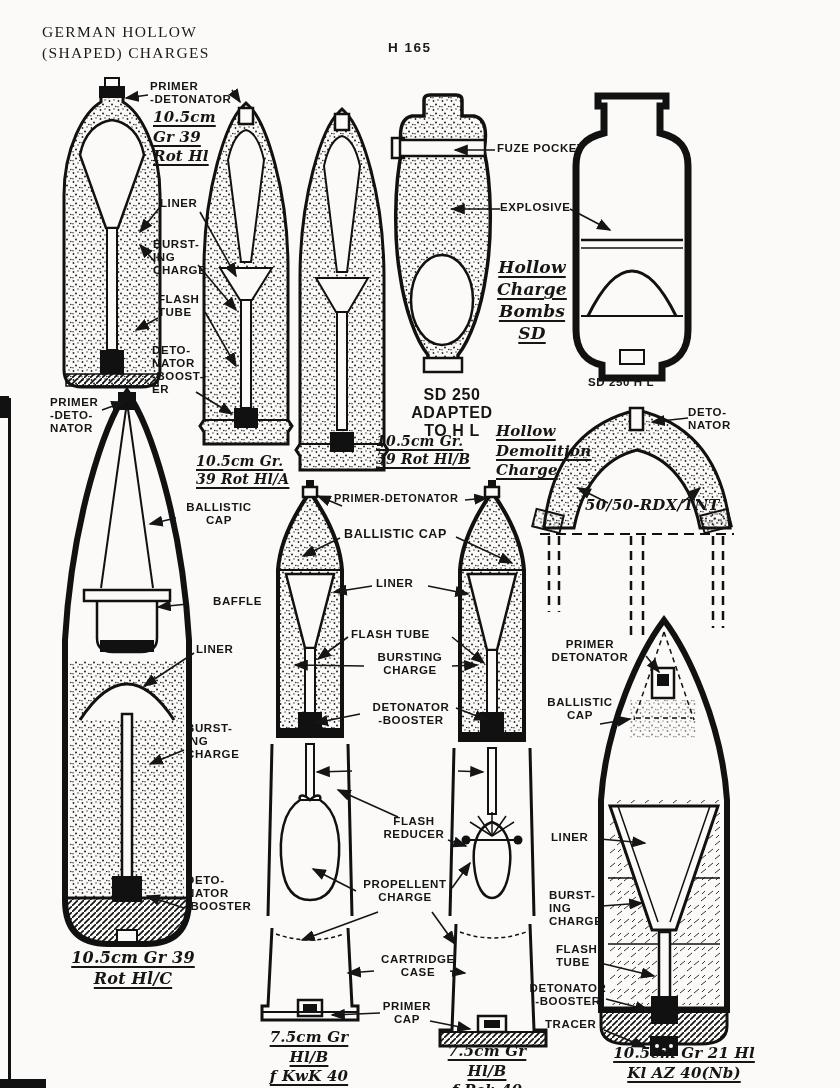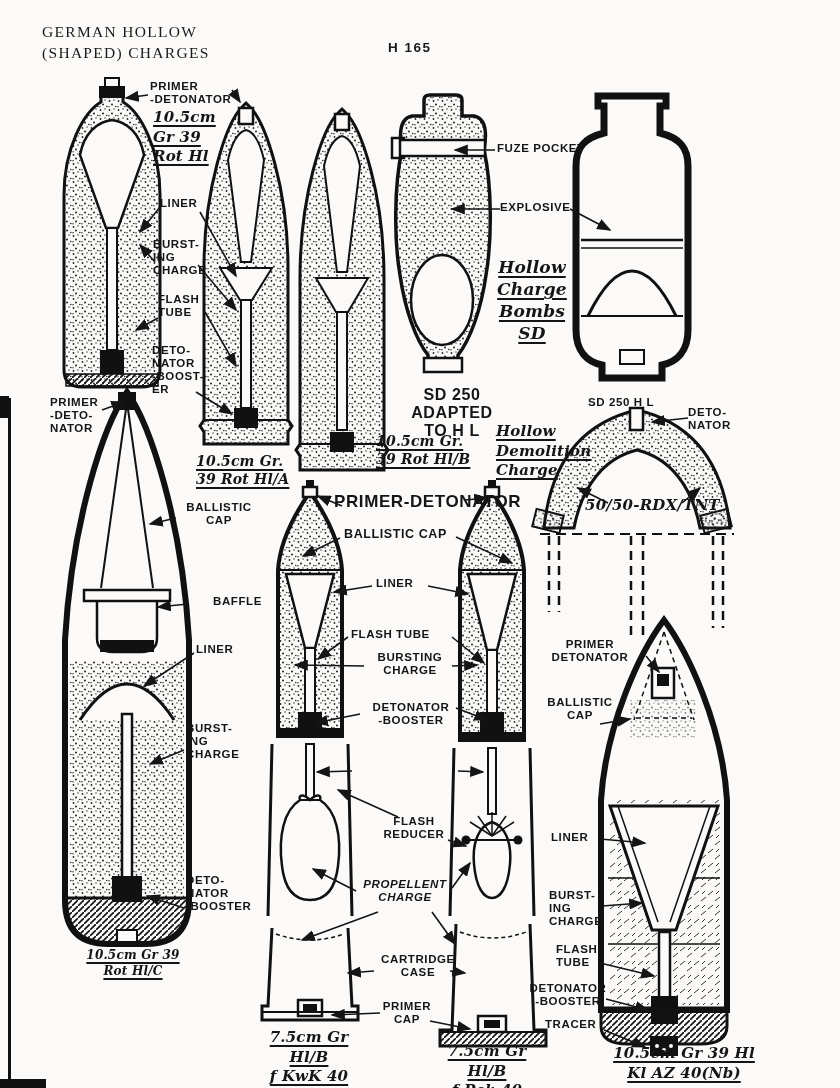--- a/index.html
+++ b/index.html
@@ -297,50 +297,50 @@
     <div class="lbl hand u" style="left: 376px; top: 432px; font-size: 14px;">10.5cm Gr.
 39 Rot Hl/B</div>
     <div class="lbl" style="left: 497px; top: 142px;">FUZE POCKET</div>
     <div class="lbl" style="left: 500px; top: 201px;">EXPLOSIVE</div>
     <div class="lbl hand u c" style="left: 496px; top: 256px; width: 72px; font-size: 17px;">Hollow
 Charge
 Bombs
 SD</div>
     <div class="lbl c" style="left: 398px; top: 386px; width: 108px; font-size: 16px;">SD 250
 ADAPTED TO H L</div>
-    <div class="lbl" style="left: 588px; top: 396px;">SD 250 H L</div>
+    <div class="lbl" style="left: 588px; top: 376px;">SD 250 H L</div>
     <div class="lbl hand u" style="left: 496px; top: 422px; font-size: 15px;">Hollow
 Demolition
 Charge</div>
     <div class="lbl" style="left: 688px; top: 406px;">DETO-
 NATOR</div>
     <div class="lbl hand" style="left: 585px; top: 496px; font-size: 15px;">50/50-RDX/TNT</div>
     <div class="lbl c" style="left: 176px; top: 501px; width: 86px;">BALLISTIC
 CAP</div>
     <div class="lbl" style="left: 190px; top: 595px; padding-left: 23px;">BAFFLE</div>
     <div class="lbl" style="left: 196px; top: 643px;">LINER</div>
     <div class="lbl" style="left: 186px; top: 722px;">BURST-
 ING
 CHARGE</div>
     <div class="lbl" style="left: 186px; top: 874px;">DETO-
 NATOR
 -BOOSTER</div>
-    <div class="lbl hand u c" style="left: 68px; top: 948px; width: 130px; font-size: 12px;">10.5cm Gr 39
+    <div class="lbl hand u c" style="left: 68px; top: 948px; width: 130px; font-size: 16px;">10.5cm Gr 39
 Rot Hl/C</div>
-    <div class="lbl" style="left: 334px; top: 492px; font-size: 17px;">PRIMER-DETONATOR</div>
+    <div class="lbl" style="left: 334px; top: 492px; font-size: 11px;">PRIMER-DETONATOR</div>
     <div class="lbl" style="left: 344px; top: 527px; font-size: 12.5px;">BALLISTIC CAP</div>
     <div class="lbl" style="left: 376px; top: 577px;">LINER</div>
     <div class="lbl" style="left: 351px; top: 628px;">FLASH TUBE</div>
     <div class="lbl c" style="left: 365px; top: 651px; width: 90px;">BURSTING
 CHARGE</div>
     <div class="lbl c" style="left: 363px; top: 701px; width: 96px;">DETONATOR
 -BOOSTER</div>
     <div class="lbl c" style="left: 376px; top: 815px; width: 76px;">FLASH
 REDUCER</div>
-    <div class="lbl c" style="left: 355px; top: 878px; width: 100px; font-style: italic;">PROPELLENT
+    <div class="lbl c" style="left: 355px; top: 878px; width: 100px;">PROPELLENT
 CHARGE</div>
     <div class="lbl c" style="left: 372px; top: 953px; width: 92px;">CARTRIDGE
 CASE</div>
     <div class="lbl c" style="left: 376px; top: 1000px; width: 62px;">PRIMER
 CAP</div>
     <div class="lbl hand u c" style="left: 250px; top: 1028px; width: 118px; font-size: 15px;">7.5cm Gr Hl/B
 f KwK 40</div>
     <div class="lbl hand u c" style="left: 428px; top: 1042px; width: 118px; font-size: 15px;">7.5cm Gr Hl/B
 f Pak 40</div>
     <div class="lbl c" style="left: 534px; top: 638px; width: 112px;">PRIMER
@@ -349,15 +349,15 @@
 CAP</div>
     <div class="lbl" style="left: 551px; top: 831px;">LINER</div>
     <div class="lbl" style="left: 549px; top: 889px;">BURST-
 ING
 CHARGE</div>
     <div class="lbl" style="left: 556px; top: 943px;">FLASH
 TUBE</div>
     <div class="lbl c" style="left: 520px; top: 982px; width: 96px;">DETONATOR
 -BOOSTER</div>
     <div class="lbl" style="left: 545px; top: 1018px;">TRACER</div>
-    <div class="lbl hand u c" style="left: 604px; top: 1044px; width: 160px; font-size: 15px;">10.5cm Gr 39 Hl
+    <div class="lbl hand u c" style="left: 604px; top: 1044px; width: 160px; font-size: 15px;">10.5cm Gr 21 Hl
 Kl AZ 40(Nb)</div>
   </div>
 
 </body></html>

